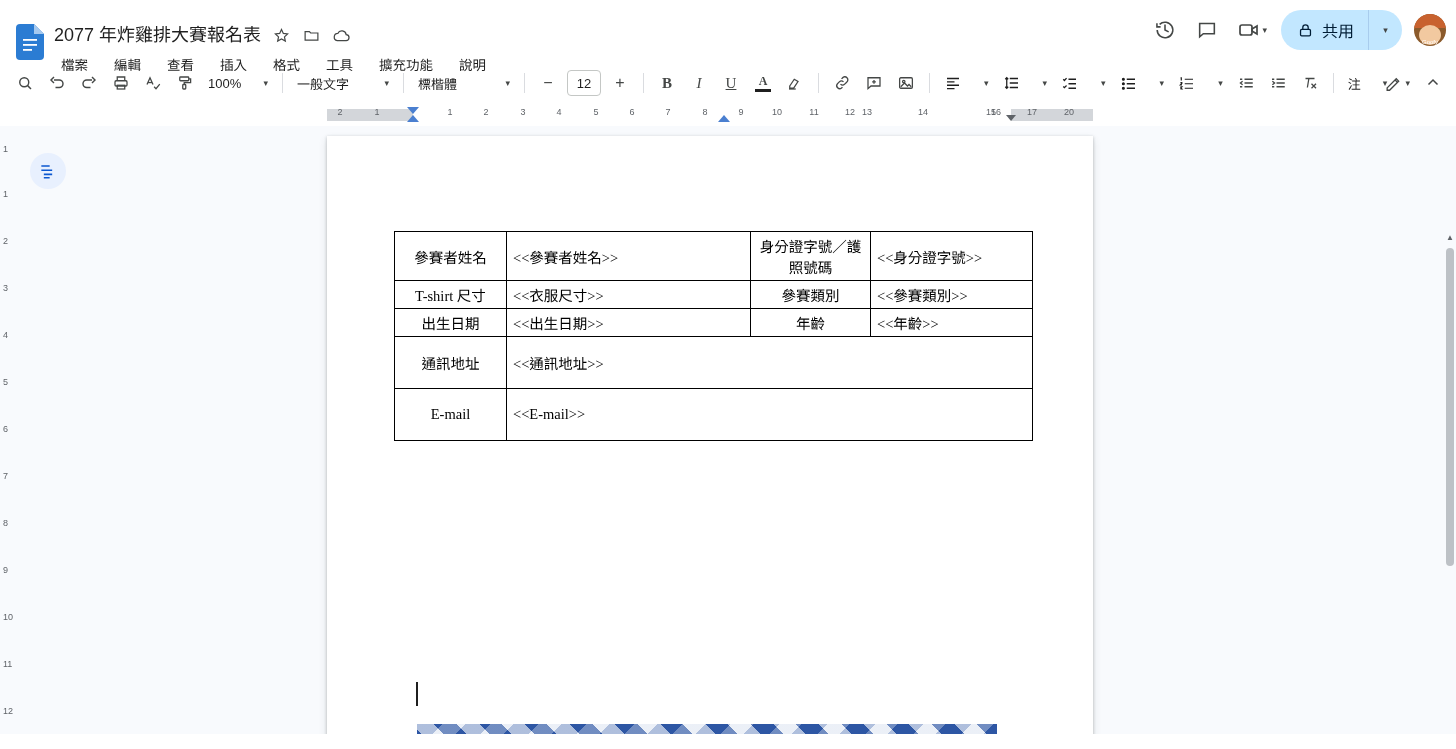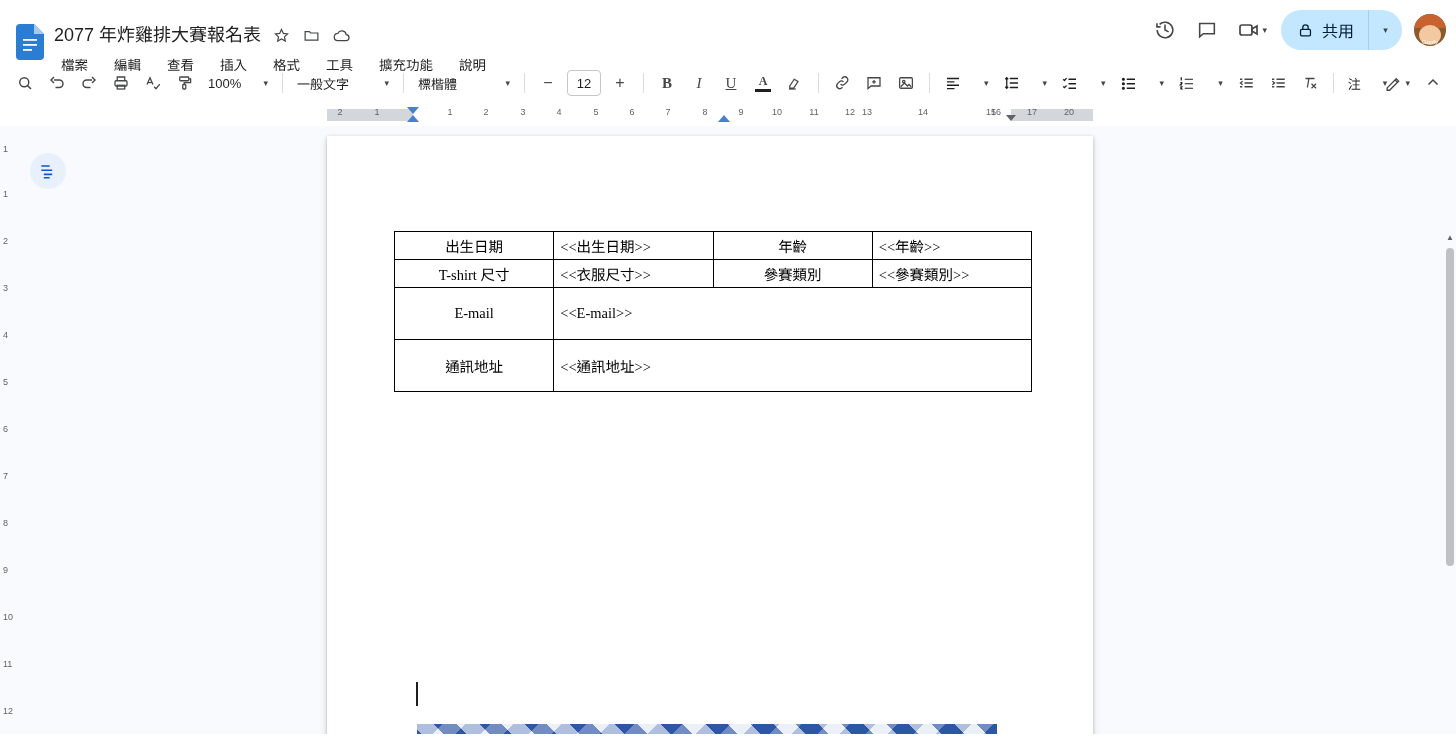--- a/index.html
+++ b/index.html
@@ -675,40 +675,46 @@
       <svg width="20" height="20" viewBox="0 0 24 24" fill="none" stroke="currentColor" stroke-width="1.9">
         <path d="M4 6h10M4 11h13M7 16h10M7 20h7"></path>
       </svg>
     </div>
 
     <div class="page">
       <div class="doc-body">
 
         <table class="form">
           <tbody>
-          <tr>
-            <td class="lbl">出生日期</td>
-            <td>&lt;&lt;出生日期&gt;&gt;</td>
-            <td class="lbl">年齡</td>
-            <td>&lt;&lt;年齡&gt;&gt;</td>
+              <tr>
+            <td class="c1 lbl">參賽者姓名</td>
+            <td class="c2">&lt;&lt;參賽者姓名&gt;&gt;</td>
+            <td class="c3 lbl">身分證字號／護照號碼</td>
+            <td class="c4">&lt;&lt;身分證字號&gt;&gt;</td>
           </tr>
           <tr>
             <td class="lbl">T-shirt 尺寸</td>
             <td>&lt;&lt;衣服尺寸&gt;&gt;</td>
             <td class="lbl">參賽類別</td>
             <td>&lt;&lt;參賽類別&gt;&gt;</td>
           </tr>
-          <tr class="row-tall">
-            <td class="lbl">E-mail</td>
-            <td colspan="3">&lt;&lt;E-mail&gt;&gt;</td>
+          <tr>
+            <td class="lbl">出生日期</td>
+            <td>&lt;&lt;出生日期&gt;&gt;</td>
+            <td class="lbl">年齡</td>
+            <td>&lt;&lt;年齡&gt;&gt;</td>
           </tr>
           <tr class="row-tall">
             <td class="lbl">通訊地址</td>
             <td colspan="3">&lt;&lt;通訊地址&gt;&gt;</td>
           </tr>
+          <tr class="row-tall">
+            <td class="lbl">E-mail</td>
+            <td colspan="3">&lt;&lt;E-mail&gt;&gt;</td>
+          </tr>
         </tbody>
           </table>
       </div>
 
       <div class="cursor-line"></div>
 
       <div class="photo">
         <div class="plate"></div>
         <div class="plate2"></div>
 

